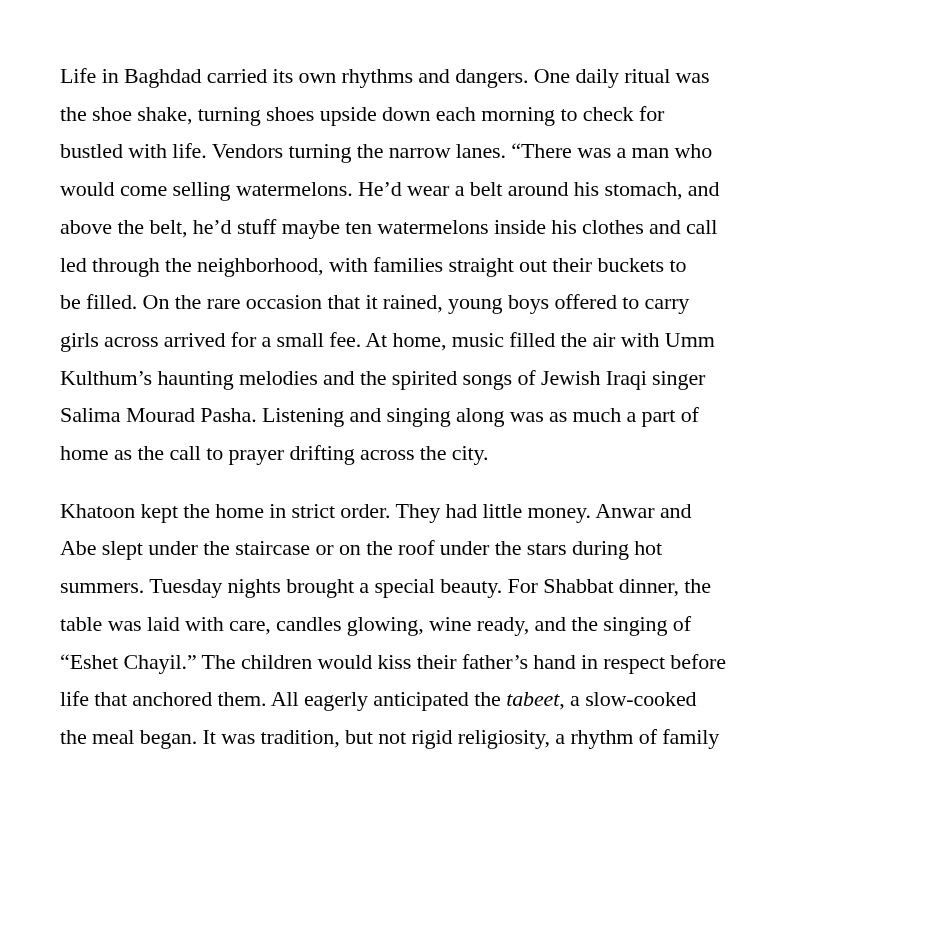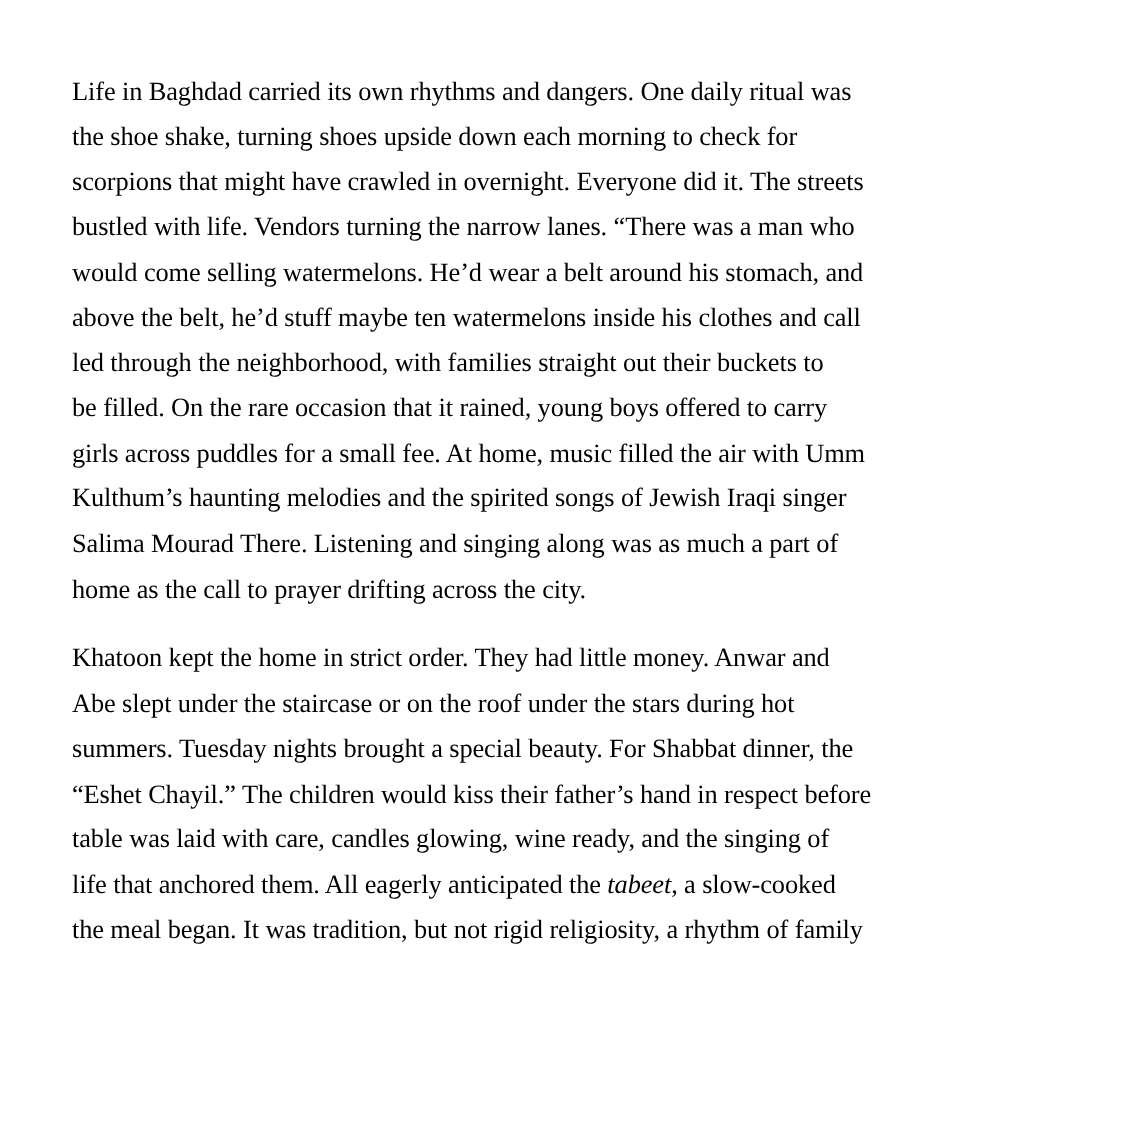--- a/index.html
+++ b/index.html
@@ -27,35 +27,34 @@
   .em { font-style: italic; }
 </style>
 </head>
 <body>
 
 <div class="page">
 
   <div class="para">
     <div class="line">Life in Baghdad carried its own rhythms and dangers. One daily ritual was</div>
     <div class="line">the shoe shake, turning shoes upside down each morning to check for</div>
-    <div class="line">scorpions that might have crawled in overnight. Everyone did it. The streets</div>
     <div class="line">bustled with life. Vendors turning the narrow lanes. “There was a man who</div>
     <div class="line">would come selling watermelons. He’d wear a belt around his stomach, and</div>
     <div class="line">above the belt, he’d stuff maybe ten watermelons inside his clothes and call</div>
     <div class="line">led through the neighborhood, with families straight out their buckets to</div>
     <div class="line">be filled. On the rare occasion that it rained, young boys offered to carry</div>
-    <div class="line">girls across puddles for a small fee. At home, music filled the air with Umm</div>
+    <div class="line">girls across arrived for a small fee. At home, music filled the air with Umm</div>
     <div class="line">Kulthum’s haunting melodies and the spirited songs of Jewish Iraqi singer</div>
-    <div class="line">Salima Mourad There. Listening and singing along was as much a part of</div>
+    <div class="line">Salima Mourad Pasha. Listening and singing along was as much a part of</div>
     <div class="line">home as the call to prayer drifting across the city.</div>
   </div>
 
   <div class="para">
     <div class="line">Khatoon kept the home in strict order. They had little money. Anwar and</div>
     <div class="line">Abe slept under the staircase or on the roof under the stars during hot</div>
     <div class="line">summers. Tuesday nights brought a special beauty. For Shabbat dinner, the</div>
+    <div class="line">table was laid with care, candles glowing, wine ready, and the singing of</div>
     <div class="line">“Eshet Chayil.” The children would kiss their father’s hand in respect before</div>
-    <div class="line">table was laid with care, candles glowing, wine ready, and the singing of</div>
     <div class="line"><span>life that anchored them. All eagerly anticipated the </span><span class="em">tabeet</span><span>, a slow-cooked</span></div>
     <div class="line">the meal began. It was tradition, but not rigid religiosity, a rhythm of family</div>
   </div>
 
 </div>
 
 </body></html>

